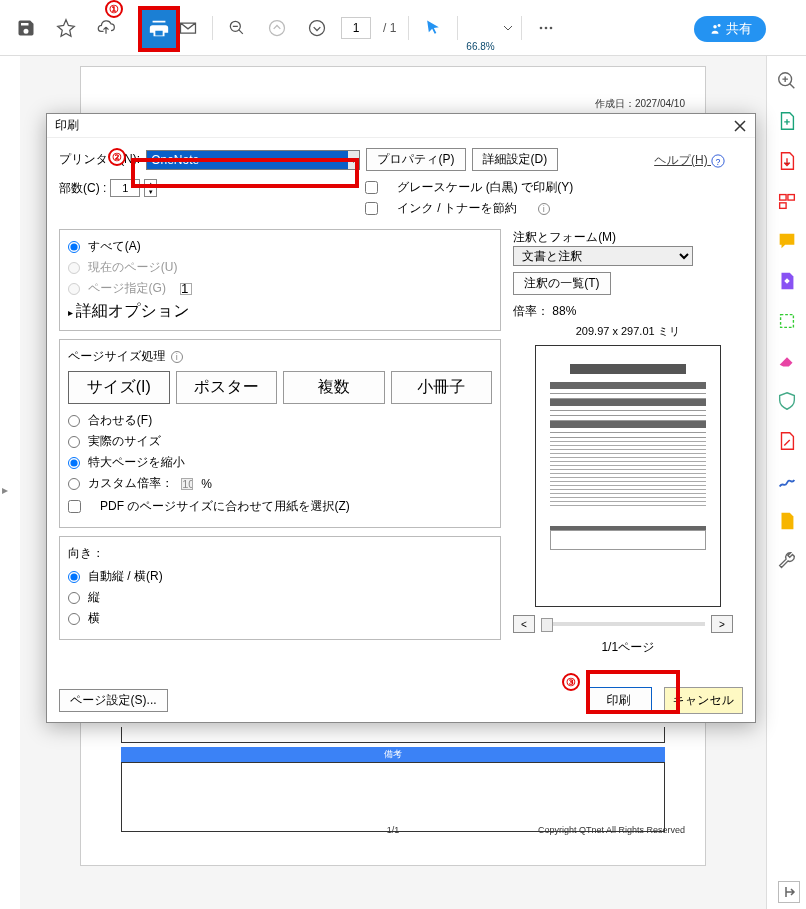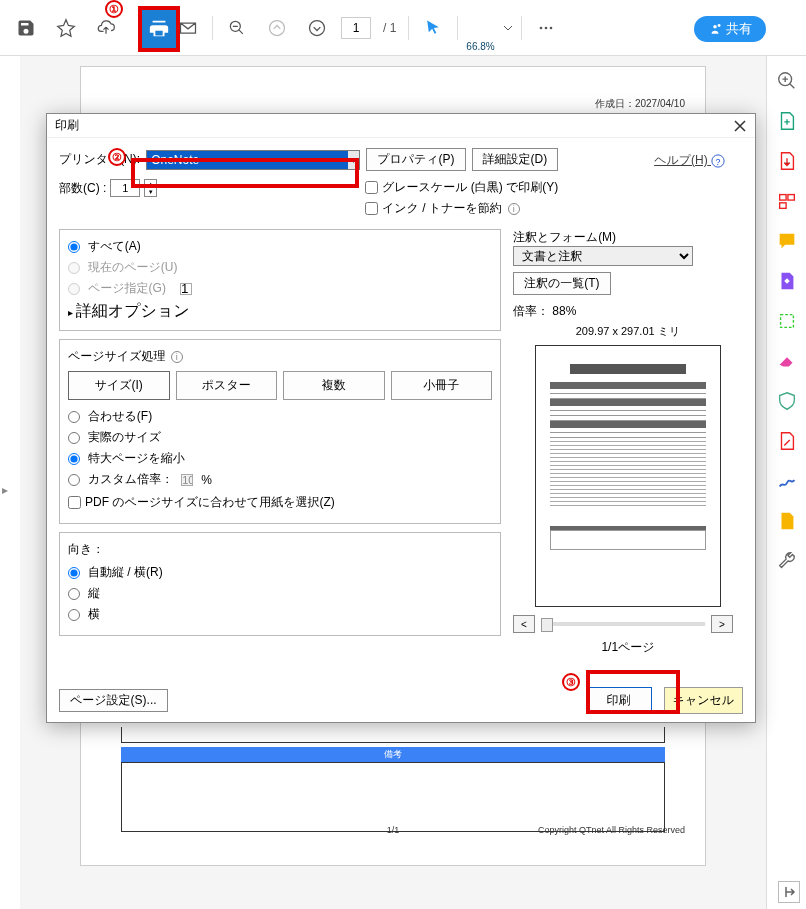--- a/index.html
+++ b/index.html
@@ -57,38 +57,38 @@
 .printer-select { flex: 0 0 214px; height: 20px; background: #0a60c8; color: #fff; border: 1px solid #7a7a7a; padding: 0 4px; font-size: 12px; display: flex; align-items: center; justify-content: space-between; }
 .printer-chev { background: #e8e8e8; color:#333; padding: 0 3px; font-size:10px; margin-right:-4px; height:18px; display:flex; align-items:center; }
 .btn { border: 1px solid #8a8a8a; background: #fdfdfd; padding: 2px 10px; font-size: 12px; }
 .copies-input { width: 30px; height: 18px; border: 1px solid #888; text-align:center; font-size:11px; }
 .spinner { display:inline-flex; flex-direction:column; border:1px solid #888; }
 .spinner span { width:11px; height:8px; font-size:6px; display:flex; align-items:center; justify-content:center; border-bottom:1px solid #888; }
 .spinner span:last-child { border-bottom:none; }
 .help-link { color: #404040; text-decoration: underline; position:absolute; right: 30px; top: 38px; font-size:12px; }
 .help-icon { width:14px; height:14px; vertical-align:middle; }
 
-.check-row { display:flex; align-items:center; gap:4px; margin-bottom:4px; }
+.check-row { display:flex; align-items:center; gap:19px; margin-bottom:4px; }
 .check-row input { width:13px; height:13px; }
 
 .columns { display: flex; gap: 12px; }
 .col-left { flex: 1; }
 .col-right { width: 230px; }
 
 .fs { border: 1px solid #bbb; padding: 8px; margin-bottom: 8px; }
 .fs-title { font-size: 12px; margin-bottom: 6px; }
 .radio-row { display:flex; align-items:center; gap:8px; margin-bottom:4px; }
 .radio-row input { width:12px; height:12px; }
 .disabled { color: #999; }
 .page-spec-input { width: 220px; height:18px; border:1px solid #aaa; background:#fff; margin-left:6px; }
 .detail-opt { margin-top:4px; font-size:16px; }
 .detail-opt::before { content:"▸ "; font-size:10px; }
 
 .size-btns { display:flex; gap:6px; margin-bottom:8px; }
-.size-btn { flex:1; border:1px solid #999; background:#fdfdfd; padding:5px 0; text-align:center; font-size:12px; }
+.size-btn { flex:1; border:1px solid #999; background:#fdfdfd; padding:5px 0; text-align:center; font-size:16px; }
 .size-btn.active { border:1px solid #666; }
 .info-icon { display:inline-block; width:12px; height:12px; border:1px solid #888; border-radius:50%; font-size:9px; text-align:center; line-height:11px; color:#888; margin-left:2px; }
 
 .scale-input { width:40px; height:16px; border:1px solid #aaa; background:#f0f0f0; color:#888; text-align:center; font-size:11px; }
 
 .anno-select { width:180px; height:20px; border:1px solid #888; font-size:12px; padding:0 4px; }
 .anno-list-btn { margin-top:6px; }
 
 .zoom-pct { margin-top:8px; font-size:12px; }
 

